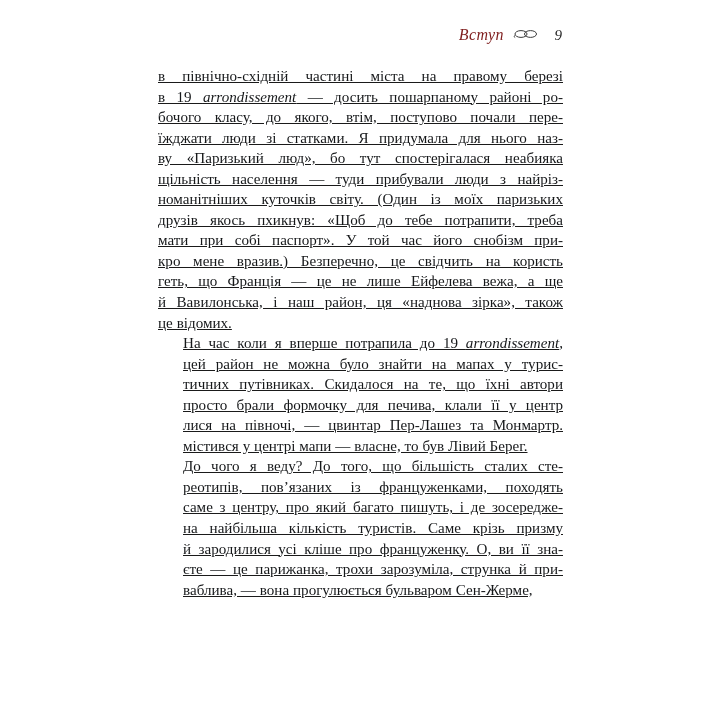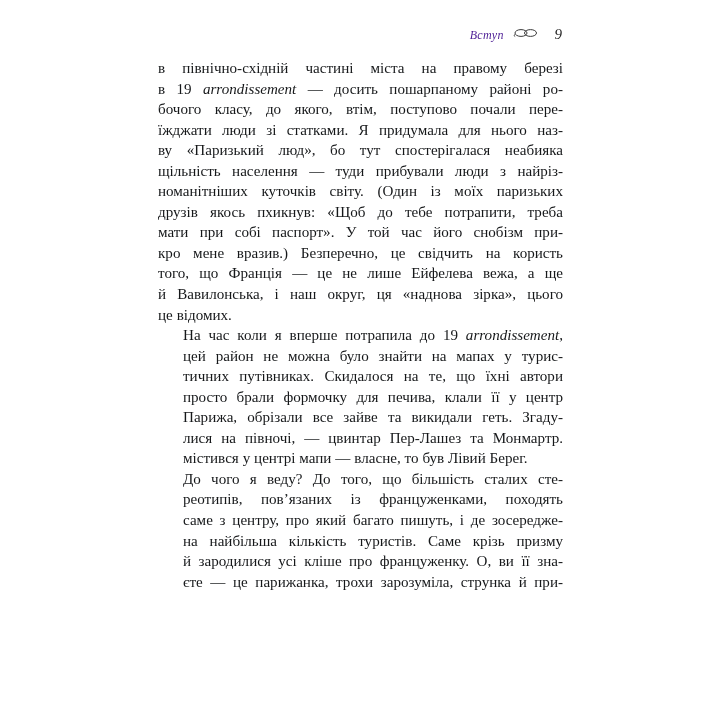--- a/index.html
+++ b/index.html
@@ -30,23 +30,23 @@
     width: 404px;
     height: 24px;
     display: flex;
     align-items: baseline;
     justify-content: flex-end;
     gap: 0;
     color: #2b2b2b;
   }
   .head-title {
     font-style: italic;
-    font-size: 12px;
+    font-size: 16px;
     letter-spacing: 0.4px;
-    color: #4c1d95;
+    color: #7f1d1d;
     margin-left: 36px;
   }
   .head-ornament {
     display: inline-block;
     width: 44px;
     text-align: center;
     font-size: 13px;
     line-height: 1;
     color: #3a3a3a;
     position: relative;
@@ -58,22 +58,23 @@
     font-style: italic;
     color: #262626;
     min-width: 14px;
     text-align: right;
   }
 
   
   .text-block {
     position: absolute;
     left: 158px;
-    top: 58px;
+    top: 66px;
     width: 405px;
+    text-decoration: underline;
   }
 
   .para {
     margin: 0;
     font-size: 15.1px;
     line-height: 20.55px;
     text-align: justify;
     text-align-last: left;
     color: #16181a;
     hyphens: none;
@@ -122,36 +123,36 @@
         <span class="ln">в північно-східній частині міста на правому березі</span>
         <span class="ln">в 19 <span class="it">arrondissement</span> — досить пошарпаному районі ро-</span>
         <span class="ln">бочого класу, до якого, втім, поступово почали пере-</span>
         <span class="ln">їжджати люди зі статками. Я придумала для нього наз-</span>
         <span class="ln">ву «Паризький люд», бо тут спостерігалася неабияка</span>
         <span class="ln">щільність населення — туди прибували люди з найріз-</span>
         <span class="ln">номанітніших куточків світу. (Один із моїх паризьких</span>
         <span class="ln">друзів якось пхикнув: «Щоб до тебе потрапити, треба</span>
         <span class="ln">мати при собі паспорт». У той час його снобізм при-</span>
         <span class="ln">кро мене вразив.) Безперечно, це свідчить на користь</span>
-        <span class="ln">того, що Франція — це не лише Ейфелева вежа, а ще</span>
-        <span class="ln">й Вавилонська, і наш округ, ця «наднова зірка», цього</span>
+        <span class="ln">геть, що Франція — це не лише Ейфелева вежа, а ще</span>
+        <span class="ln">й Вавилонська, і наш район, ця «наднова зірка», також</span>
         <span class="ln last">це відомих.</span>
       </p>
       <p class="para indent">
         <span class="ln first-indent">На час коли я вперше потрапила до 19 <span class="it">arrondissement</span>,</span>
         <span class="ln">цей район не можна було знайти на мапах у турис-</span>
         <span class="ln">тичних путівниках. Скидалося на те, що їхні автори</span>
         <span class="ln">просто брали формочку для печива, клали її у центр</span>
-        <span class="ln">Парижа, обрізали все зайве та викидали геть. Згаду-</span>
         <span class="ln">лися на півночі, — цвинтар Пер-Лашез та Монмартр.</span>
         <span class="ln last">містився у центрі мапи — власне, то був Лівий Берег.</span>
       </p>
       <p class="para indent">
         <span class="ln first-indent">До чого я веду? До того, що більшість сталих сте-</span>
         <span class="ln">реотипів, пов’язаних із француженками, походять</span>
         <span class="ln">саме з центру, про який багато пишуть, і де зосередже-</span>
         <span class="ln">на найбільша кількість туристів. Саме крізь призму</span>
         <span class="ln">й зародилися усі кліше про француженку. О, ви її зна-</span>
         <span class="ln">єте — це парижанка, трохи зарозуміла, струнка й при-</span>
+        <span class="ln last">ваблива, — вона прогулюється бульваром Сен-Жерме,</span>
       </p>
     </div>
 
 </div>
 
 </body></html>

